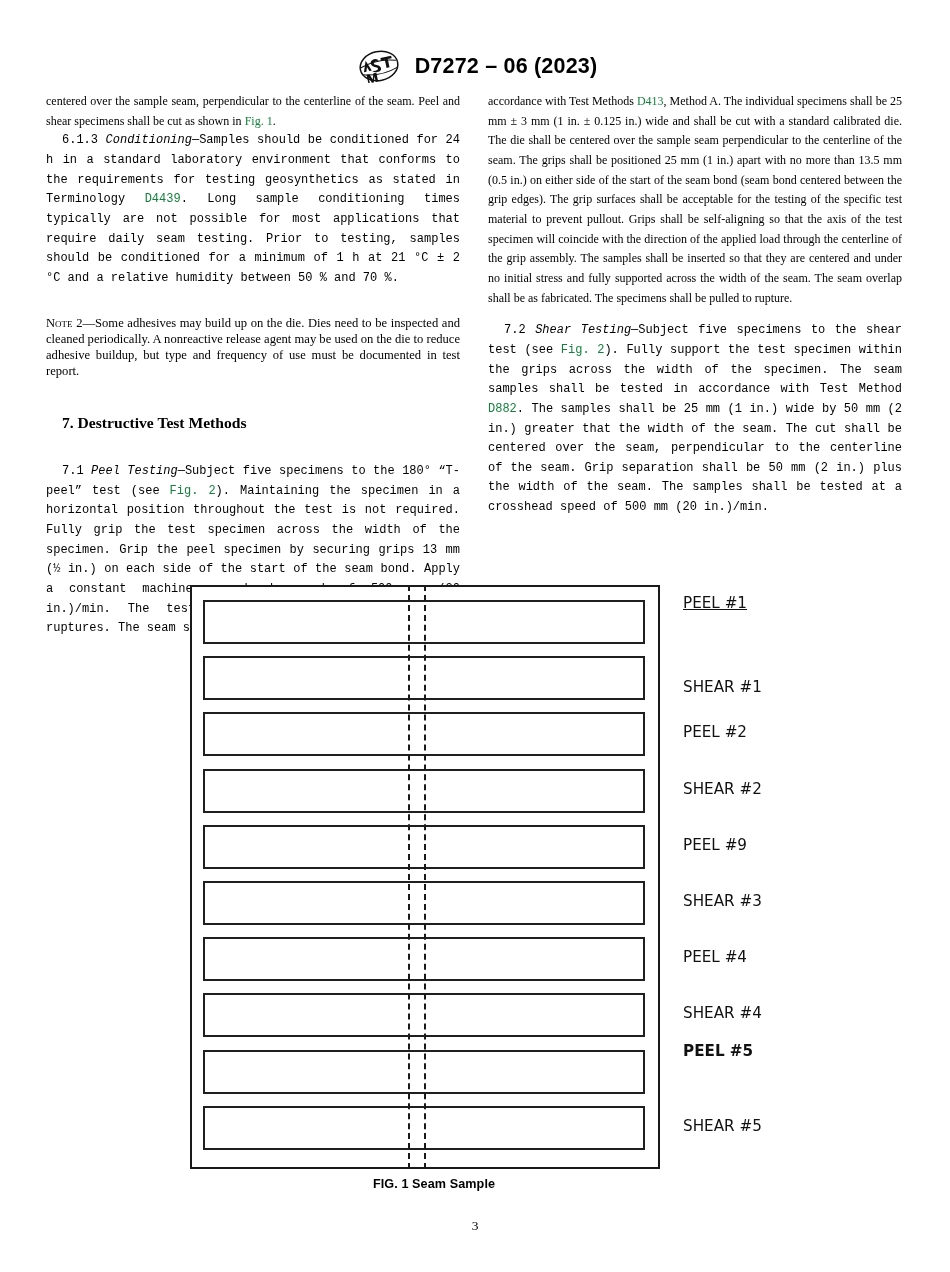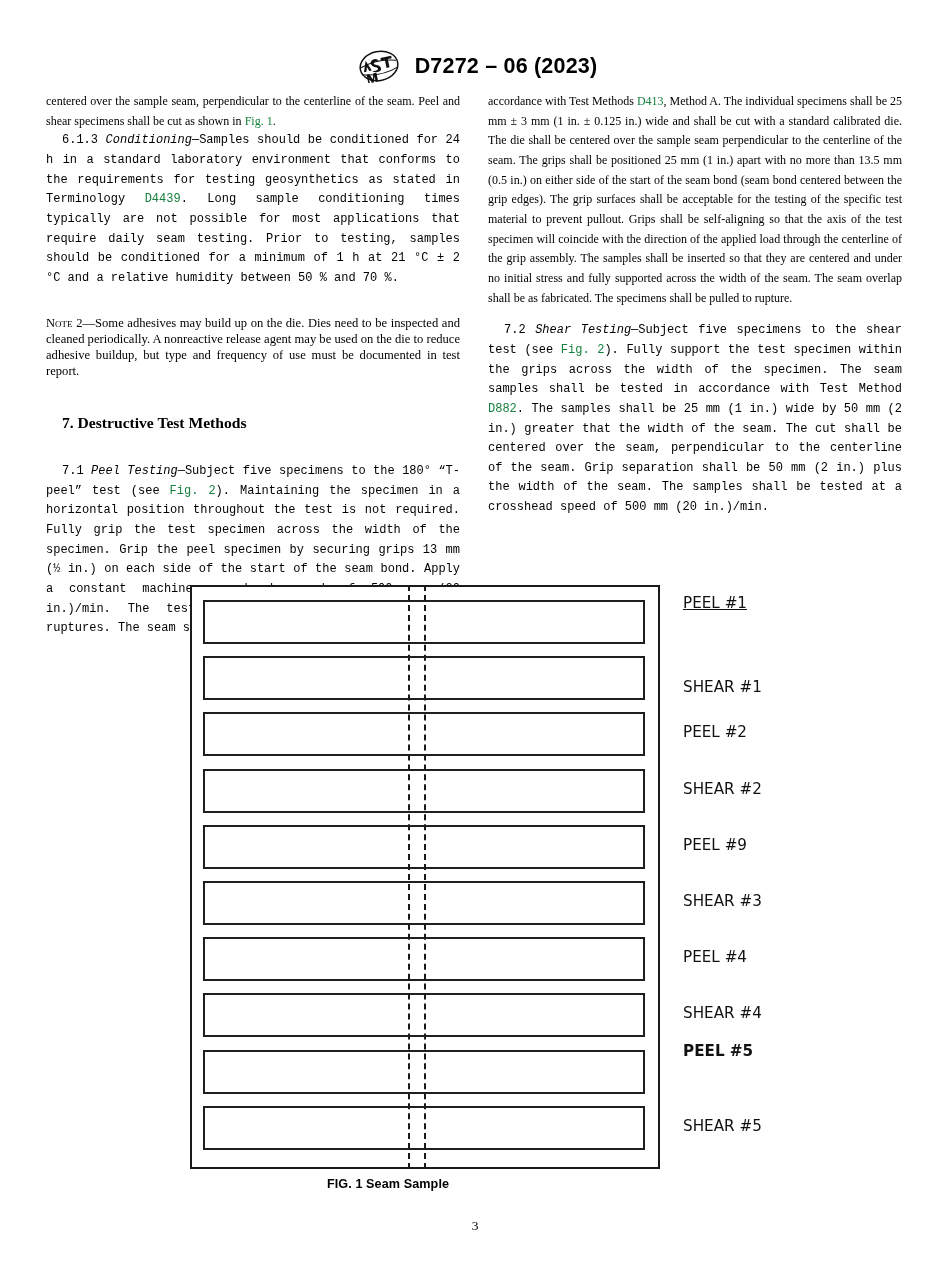--- a/index.html
+++ b/index.html
@@ -159,20 +159,21 @@
   .fig-caption {
     position: absolute;
     left: 0;
     top: 592px;
     width: 776px;
     text-align: center;
     font-family: "Liberation Sans", "DejaVu Sans", sans-serif;
     font-weight: bold;
     font-size: 12.6px;
     letter-spacing: 0.1px;
+    padding-left: 46px;
   }
 
   
   .page-number {
     position: absolute;
     left: 0;
     top: 1218px;
     width: 950px;
     text-align: center;
     font-size: 13.5px;

